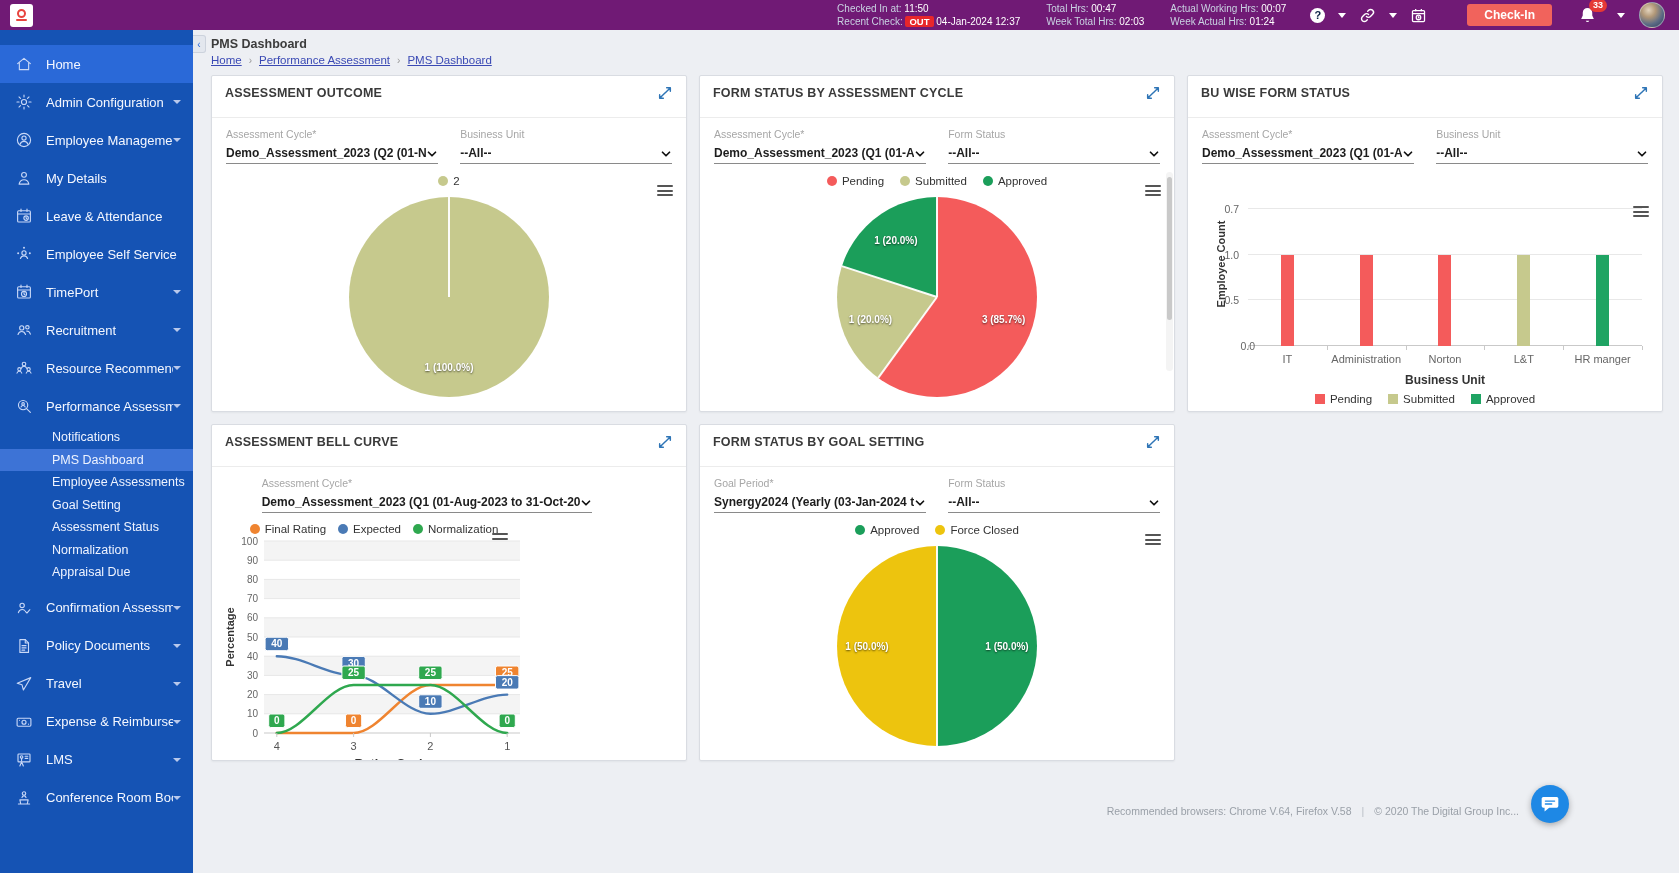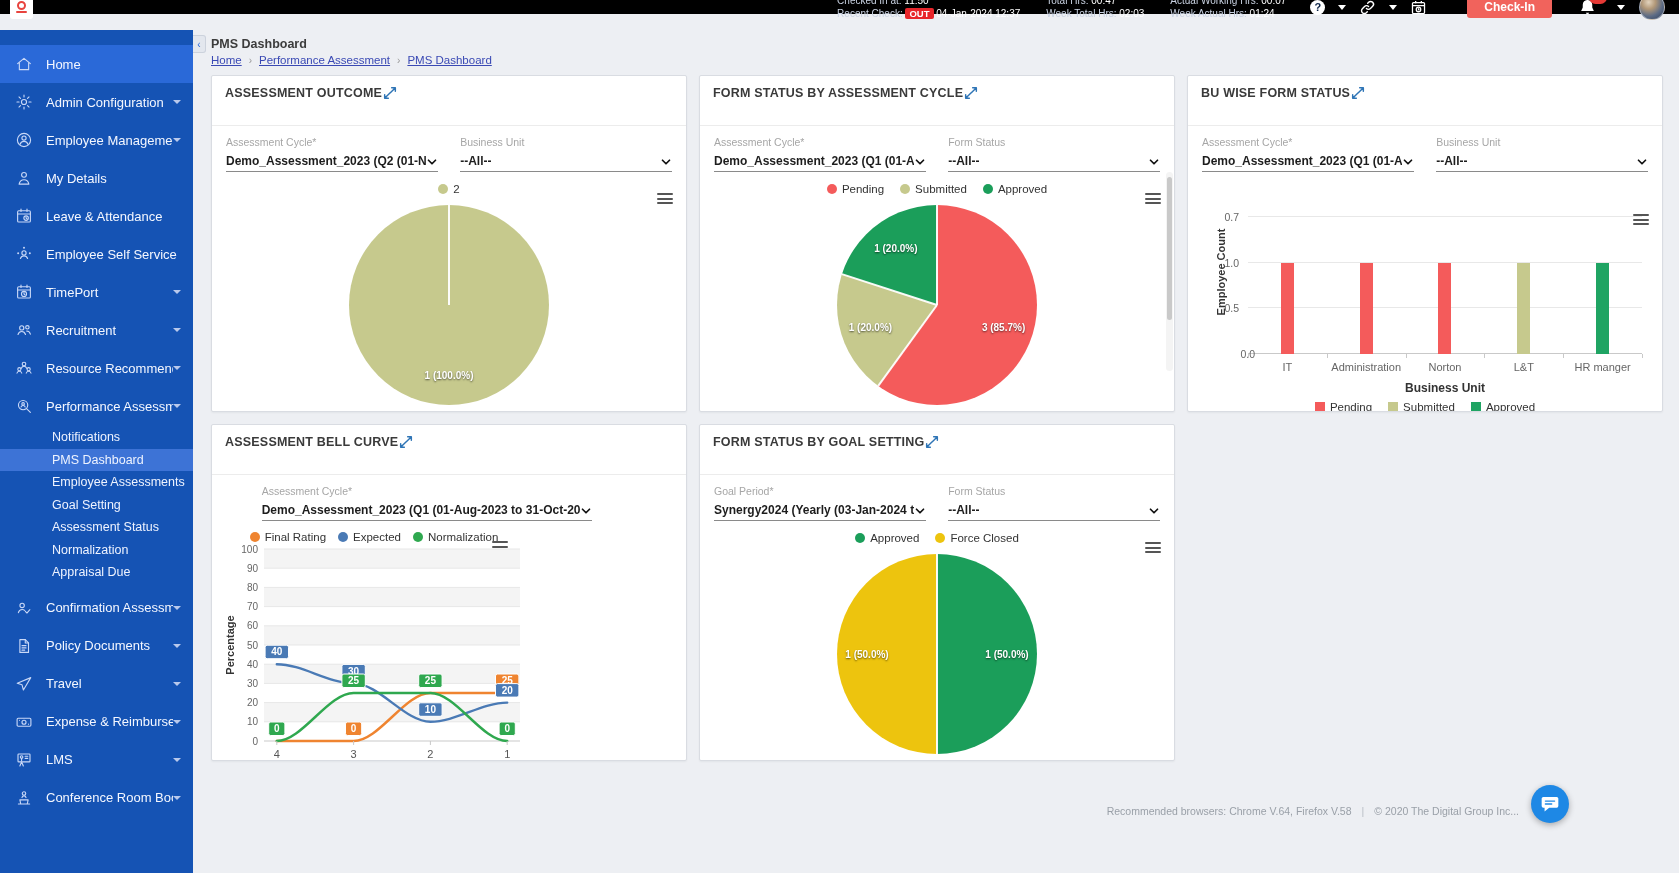--- a/index.html
+++ b/index.html
@@ -1,20 +1,20 @@
 <!DOCTYPE html>
 <html><head>
 <meta charset="utf-8">
 <style>
   *{margin:0;padding:0;box-sizing:border-box}
   html,body{width:1679px;height:873px;overflow:hidden}
   body{font-family:"Liberation Sans",sans-serif;background:#edeff3;position:relative}
 
   
-  .topbar{height:14px;background:#000000;display:flex;align-items:center;padding:0 14px 0 10px;position:relative;z-index:5}
+  .topbar{height:30px;background:#701a75;display:flex;align-items:center;padding:0 14px 0 10px;position:relative;z-index:5}
   .logo{width:23px;height:23px;background:#fff;border-radius:3px;display:flex;flex-direction:column;align-items:center;justify-content:center;gap:1px;cursor:pointer}
   .logo-ring{width:9px;height:9px;border:2.5px solid #e8443e;border-radius:50%}
   .logo-bar{width:11px;height:2px;background:#e8443e;border-radius:1px}
   .tb-info{margin-left:auto;display:flex;gap:26px;font-size:10px;line-height:13.5px}
   .tb-row{white-space:nowrap}
   .tb-lab{color:#c9d2e2}
   .tb-val{color:#fff}
   .out-badge{background:#e8262b;color:#fff;font-weight:700;padding:0 4px;border-radius:2px;font-size:9.5px}
   .tb-icons{display:flex;align-items:center;gap:13px;margin-left:24px}
   .help-ic{width:15px;height:15px;border-radius:50%;background:#fff;color:#0a2144;font-size:11px;font-weight:700;display:flex;align-items:center;justify-content:center;cursor:pointer}
@@ -46,21 +46,21 @@
   .main{position:absolute;left:193px;top:30px;right:0;bottom:0;background:#edeff3;overflow:hidden}
   .collapse-btn{position:absolute;left:0;top:5px;width:13px;height:18px;background:#e3e7ee;border:1px solid #ccd2dc;border-left:0;color:#2a69d8;font-size:10px;display:flex;align-items:center;justify-content:center;border-radius:0 3px 3px 0;padding:0;cursor:pointer}
   .crumbs{padding:7px 18px 5px}
   .page-title{font-size:12.5px;font-weight:700;color:#3c3c3c;margin-bottom:3px}
   .crumb-row{display:flex;align-items:center;gap:7px;font-size:11.5px}
   .crumb-row a{color:#3a49b4;text-decoration:underline;cursor:pointer}
   .crumb-sep{color:#999;font-size:10px}
 
   .cards{display:grid;grid-template-columns:1fr 1fr 1fr;gap:12px;padding:4px 16px 0 18px}
   .card{background:#fff;border:1px solid #d9dce2;border-radius:2px;height:337px;position:relative;box-shadow:0 1px 2px rgba(27,31,35,.05);overflow:hidden}
-  .card-head{display:flex;align-items:center;padding:9px 13px 24px;border-bottom:1px solid #ececec}
+  .card-head{display:flex;justify-content:space-between;align-items:center;padding:9px 13px 16px;border-bottom:1px solid #ececec}
   .card-title{font-size:12.5px;font-weight:700;color:#3a3a3a;letter-spacing:.2px}
   .expand{background:none;border:0;width:16px;height:16px;color:#2f75b6;padding:0;cursor:pointer}
   .expand svg{width:100%;height:100%}
 
   .filters{display:flex;gap:5%;padding:10px 14px 2px}
   .filter{flex:1;min-width:0}
   .f-label{font-size:10.5px;color:#a6a6a6;margin-bottom:6px;white-space:nowrap}
   .f-value{display:flex;align-items:flex-end;border-bottom:1px solid #8a8a8a;padding-bottom:3px;font-size:12px;font-weight:700;color:#1d1d1d;cursor:pointer}
   .f-text{white-space:nowrap;overflow:hidden;flex:1}
   .f-chev{flex:none;display:inline-flex;width:12px;height:12px}

